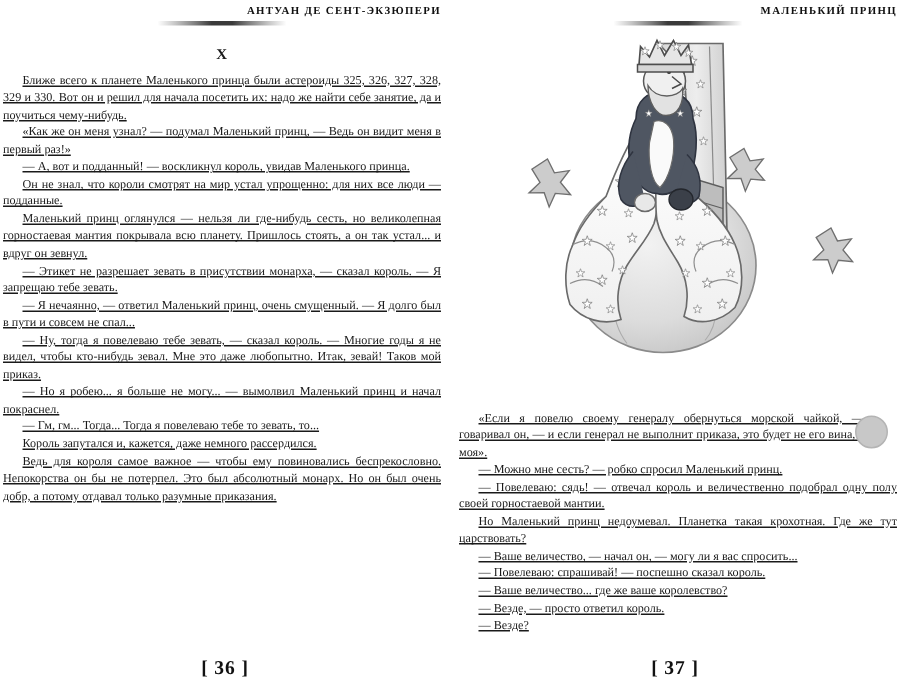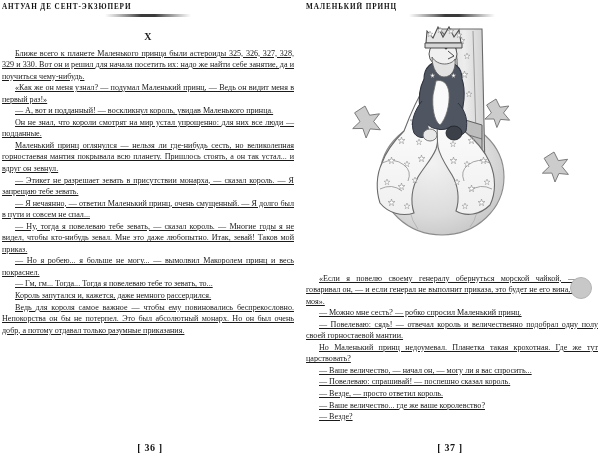--- a/index.html
+++ b/index.html
@@ -25,21 +25,21 @@
     position: relative;
     width: 300px;
     height: 462px;
     box-sizing: border-box;
   }
   .page-left { padding: 0 6px 0 2px; }
   .page-right { padding: 0 2px 0 6px; }
 
   
   .running-head {
-    text-align: left;
+    text-align: right;
     font-size: 7.2px;
     font-weight: bold;
     letter-spacing: 0.9px;
     text-transform: uppercase;
     color: #111111;
     padding-top: 3px;
     font-family: "Liberation Serif", "DejaVu Serif", serif;
   }
   .head-rule {
     margin: 3px auto 0 auto;
@@ -80,21 +80,21 @@
     text-decoration: underline;
   }
 
   
   .folio {
     position: absolute;
     bottom: 9px;
     left: 0;
     right: 0;
     text-align: center;
-    font-size: 10px;
+    font-size: 13px;
     font-weight: bold;
     letter-spacing: 0.6px;
     color: #111111;
   }
 
   
   .illustration {
     position: relative;
     width: 292px;
     height: 252px;
@@ -135,21 +135,21 @@
 
     <div class="body-text">
       <p>Ближе всего к планете Маленького принца были асте­роиды 325, 326, 327, 328, 329 и 330. Вот он и решил для на­чала посетить их: надо же найти себе занятие, да и поучить­ся чему-нибудь.</p>
       <p>«Как же он меня узнал? — подумал Маленький принц, — Ведь он видит меня в первый раз!»</p>
       <p>— А, вот и подданный! — воскликнул король, увидав Маленького принца.</p>
       <p>Он не знал, что короли смотрят на мир устал упрощен­но: для них все люди — подданные.</p>
       <p>Маленький принц оглянулся — нельзя ли где-нибудь сесть, но великолепная горностаевая мантия покрывала всю планету. Пришлось стоять, а он так устал... и вдруг он зевнул.</p>
       <p>— Этикет не разрешает зевать в присутствии монар­ха, — сказал король. — Я запрещаю тебе зевать.</p>
       <p>— Я нечаянно, — ответил Маленький принц, очень смущенный. — Я долго был в пути и совсем не спал...</p>
       <p>— Ну, тогда я повелеваю тебе зевать, — сказал ко­роль. — Многие годы я не видел, чтобы кто-нибудь зевал. Мне это даже любопытно. Итак, зевай! Таков мой приказ.</p>
-      <p>— Но я робею... я больше не могу... — вымолвил Ма­королем принц и весь покраснел.</p>
+      <p>— Но я робею... я больше не могу... — вымолвил Ма­ленький принц и начал покраснел.</p>
       <p>— Гм, гм... Тогда... Тогда я повелеваю тебе то зевать, то...</p>
       <p>Король запутался и, кажется, даже немного рассердился.</p>
       <p>Ведь для короля самое важное — чтобы ему повинова­лись беспрекословно. Непокорства он бы не потерпел. Это был абсолютный монарх. Но он был очень добр, а по­тому отдавал только разумные приказания.</p>
     </div>
 
     <div class="folio">[ 36 ]</div>
   </div>
 
   <div class="page page-right">
 
@@ -301,22 +301,22 @@
     <div class="right-text-wrap">
       <div class="moon-float"></div>
       <div class="moon"></div>
       <div class="body-text">
         <p>«Если я повелю своему генералу обер­нуться морской чайкой, — говаривал он, — и если генерал не выполнит приказа, это бу­дет не его вина, а моя».</p>
         <p>— Можно мне сесть? — робко спросил Маленький принц.</p>
         <p>— Повелеваю: сядь! — отвечал король и величественно подобрал одну полу своей горностаевой мантии.</p>
         <p>Но Маленький принц недоумевал. Планетка такая кро­хотная. Где же тут царствовать?</p>
         <p>— Ваше величество, — начал он, — могу ли я вас спро­сить...</p>
         <p>— Повелеваю: спрашивай! — поспешно сказал король.</p>
+        <p>— Ваше величество... где же ваше королевство?</p>
         <p>— Везде, — просто ответил король.</p>
-        <p>— Ваше величество... где же ваше королевство?</p>
         <p>— Везде?</p>
       </div>
     </div>
 
     <div class="folio">[ 37 ]</div>
   </div>
 
 </div>
 
 </body></html>

